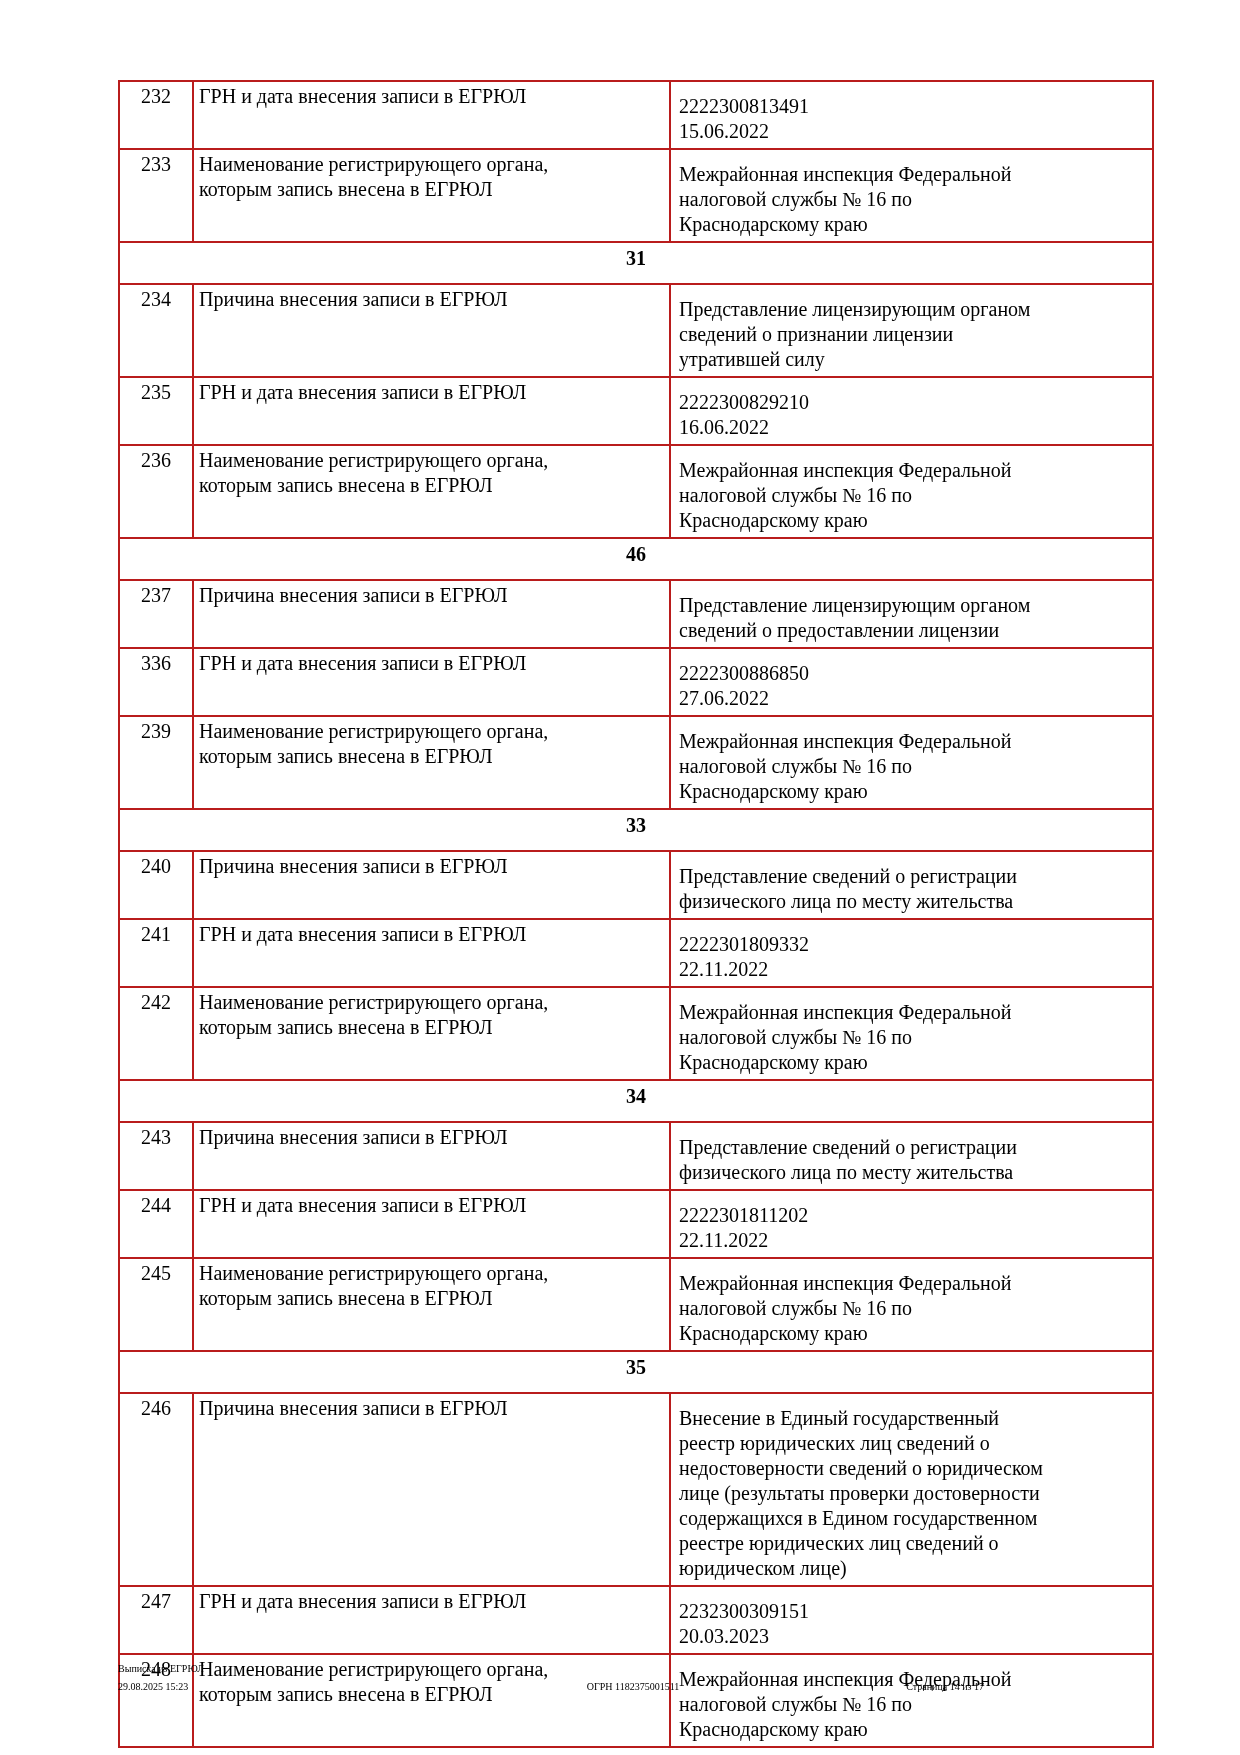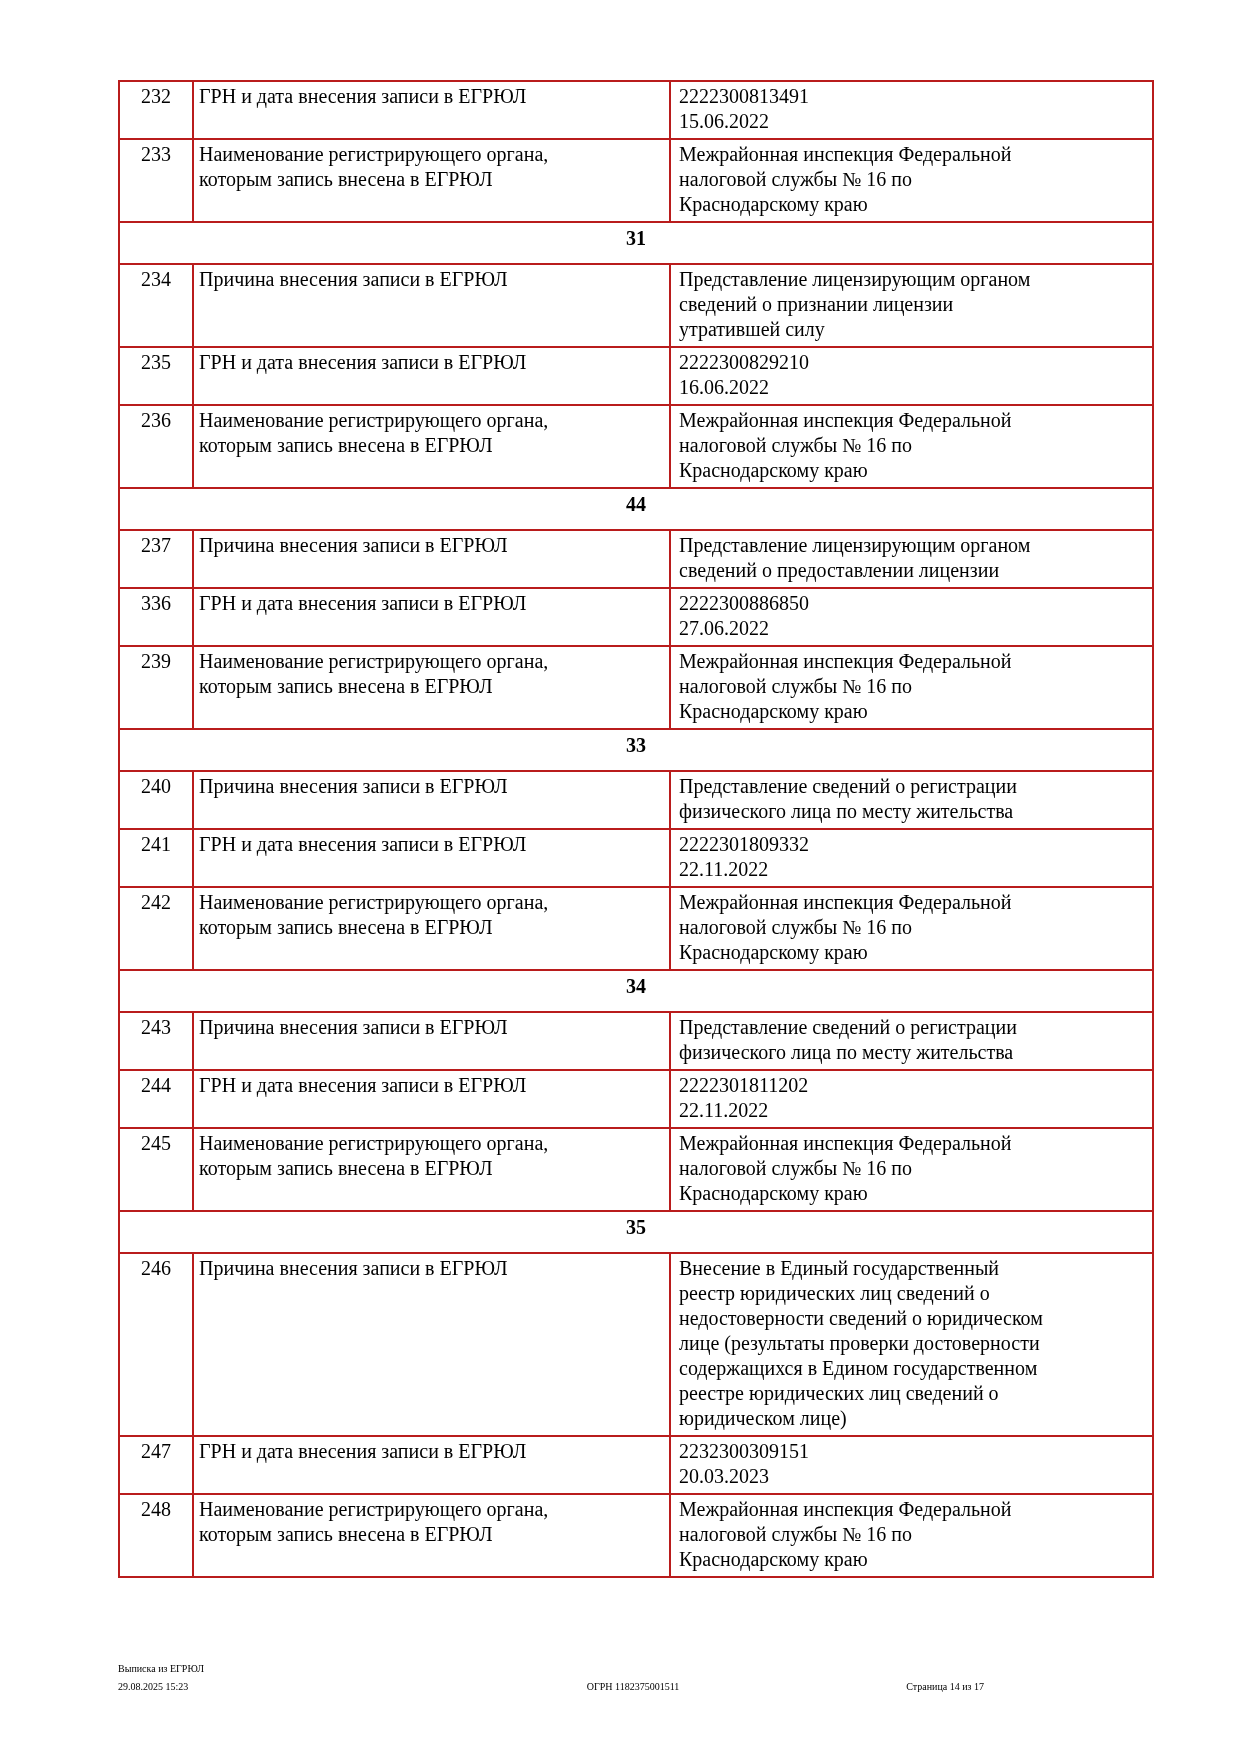--- a/index.html
+++ b/index.html
@@ -33,21 +33,21 @@
     word-wrap: break-word;
   }
   td.cell-num {
     text-align: center;
     padding: 2px 2px 4px 2px;
   }
   td.cell-label {
     padding: 2px 6px 4px 5px;
   }
   td.cell-value {
-    padding: 2px 6px 4px 8px;
+    padding: 12px 6px 4px 8px;
   }
   tr.section-row td {
     text-align: center;
     font-weight: bold;
     padding: 3px 0 12px 0;
     white-space: normal;
   }
   .footer {
     position: absolute;
     left: 0;
@@ -120,21 +120,21 @@
       </tr>
       <tr>
         <td class="cell-num">236</td>
         <td class="cell-label">Наименование регистрирующего органа,
 которым запись внесена в ЕГРЮЛ</td>
         <td class="cell-value">Межрайонная инспекция Федеральной
 налоговой службы № 16 по
 Краснодарскому краю</td>
       </tr>
       <tr class="section-row">
-        <td colspan="3">44</td>
+        <td colspan="3">46</td>
       </tr>
       <tr>
         <td class="cell-num">237</td>
         <td class="cell-label">Причина внесения записи в ЕГРЮЛ</td>
         <td class="cell-value">Представление лицензирующим органом
 сведений о предоставлении лицензии</td>
       </tr>
       <tr>
         <td class="cell-num">336</td>
         <td class="cell-label">ГРН и дата внесения записи в ЕГРЮЛ</td>

